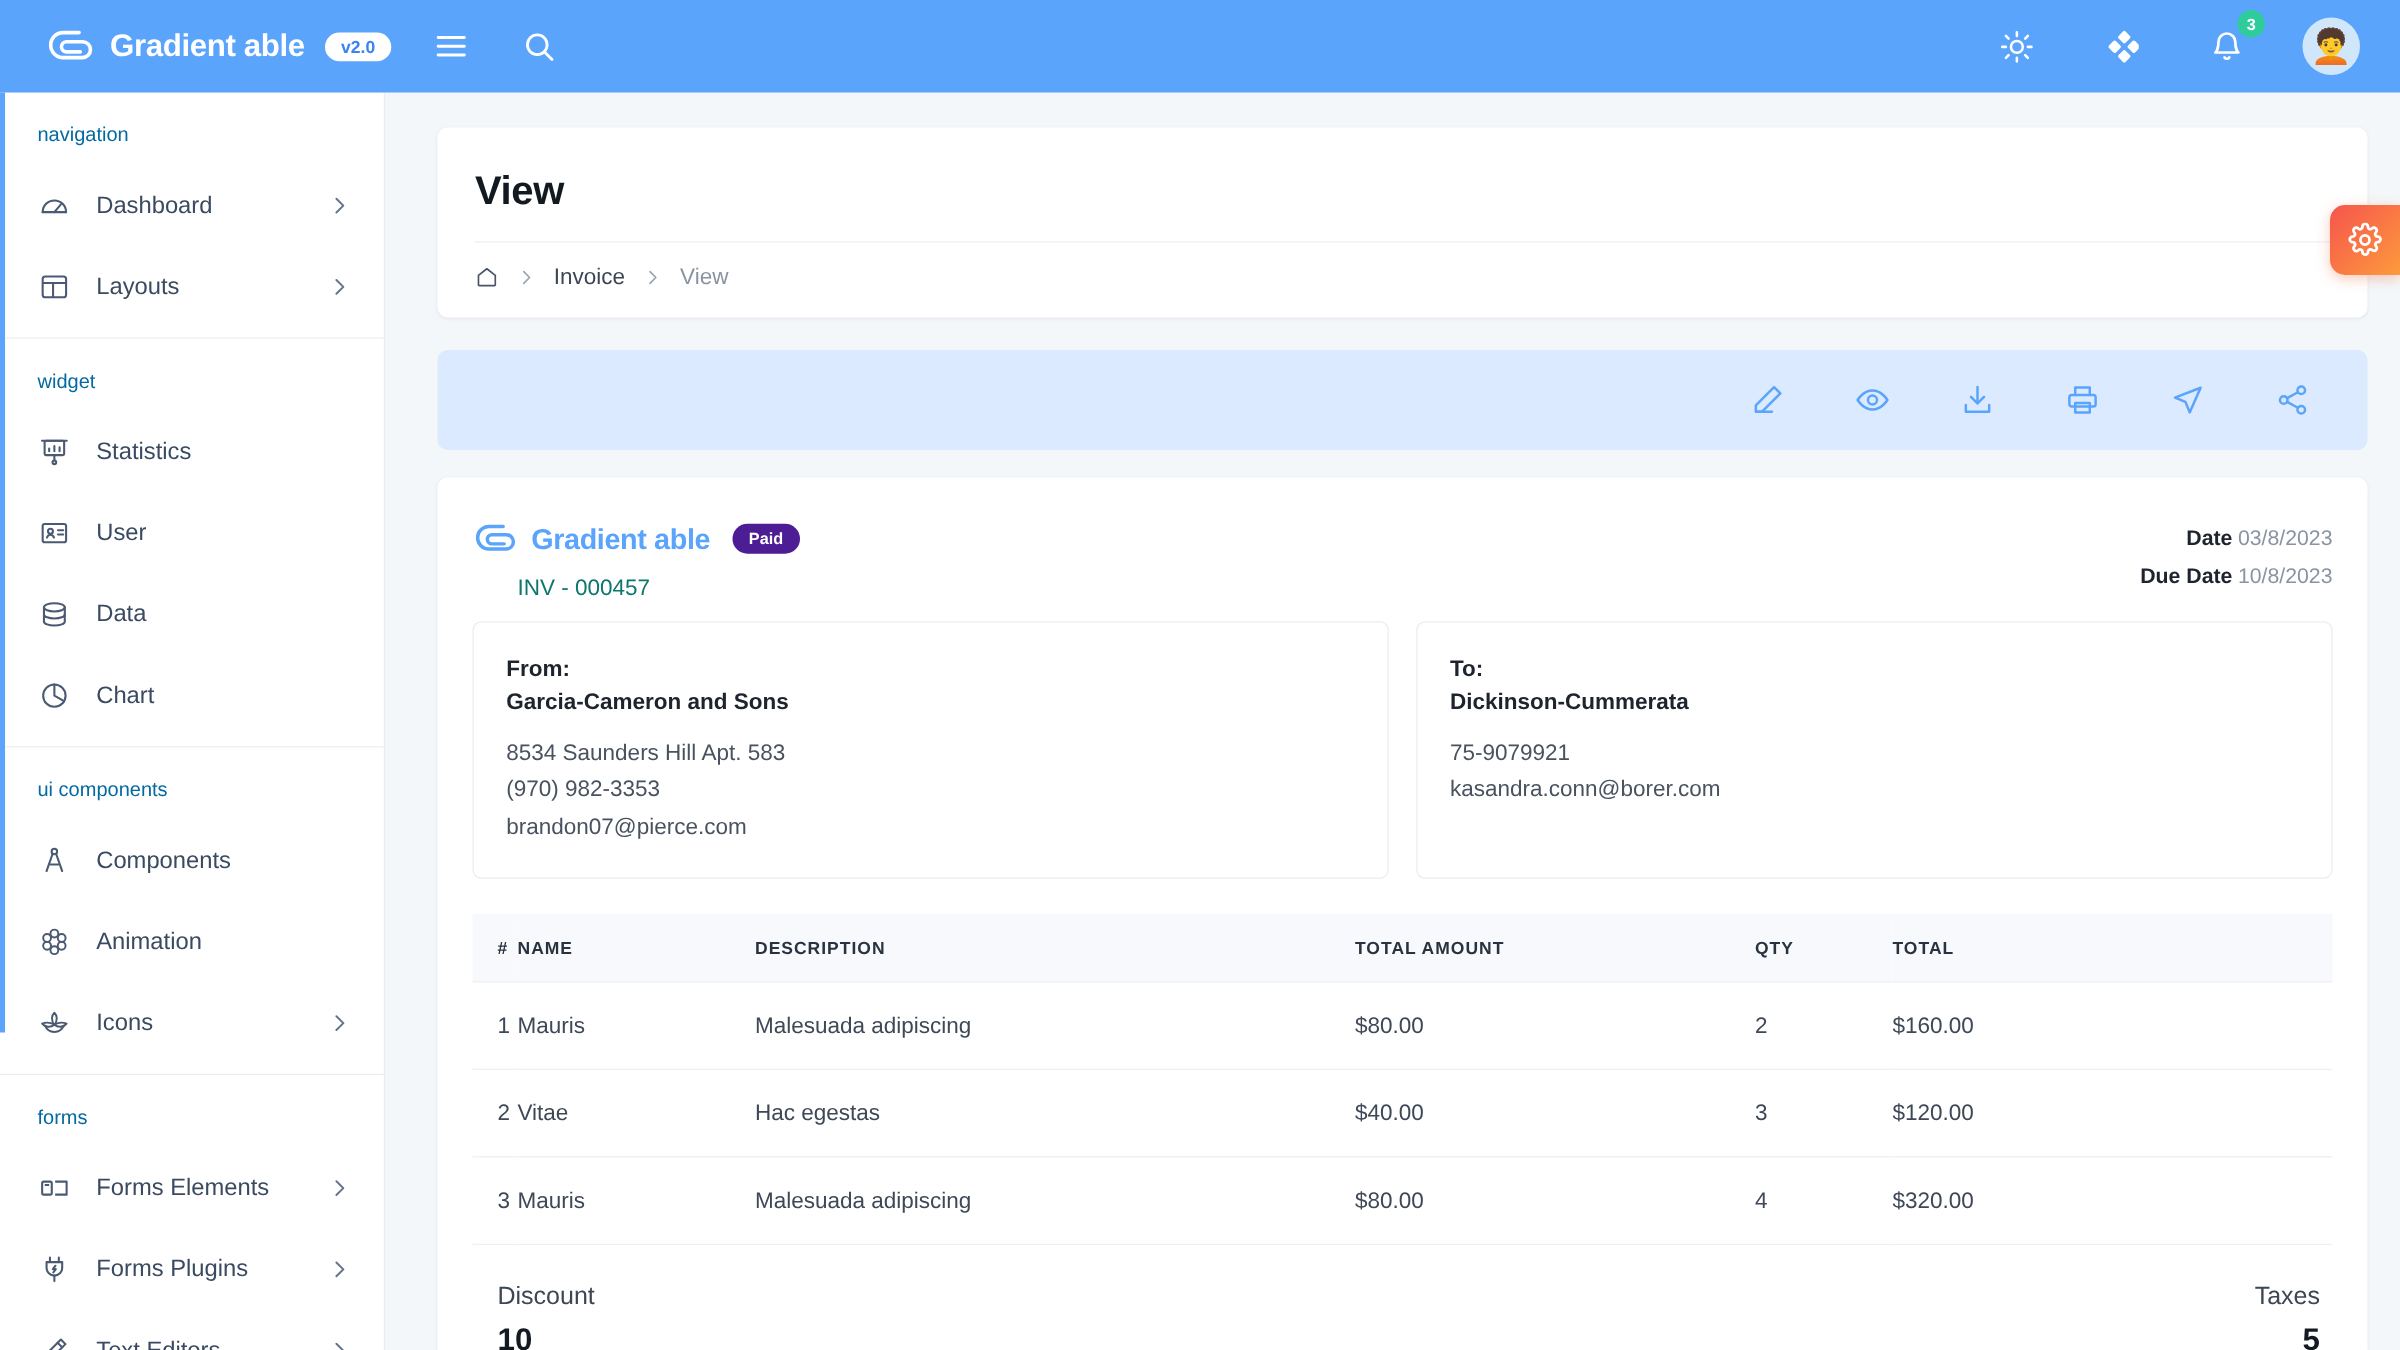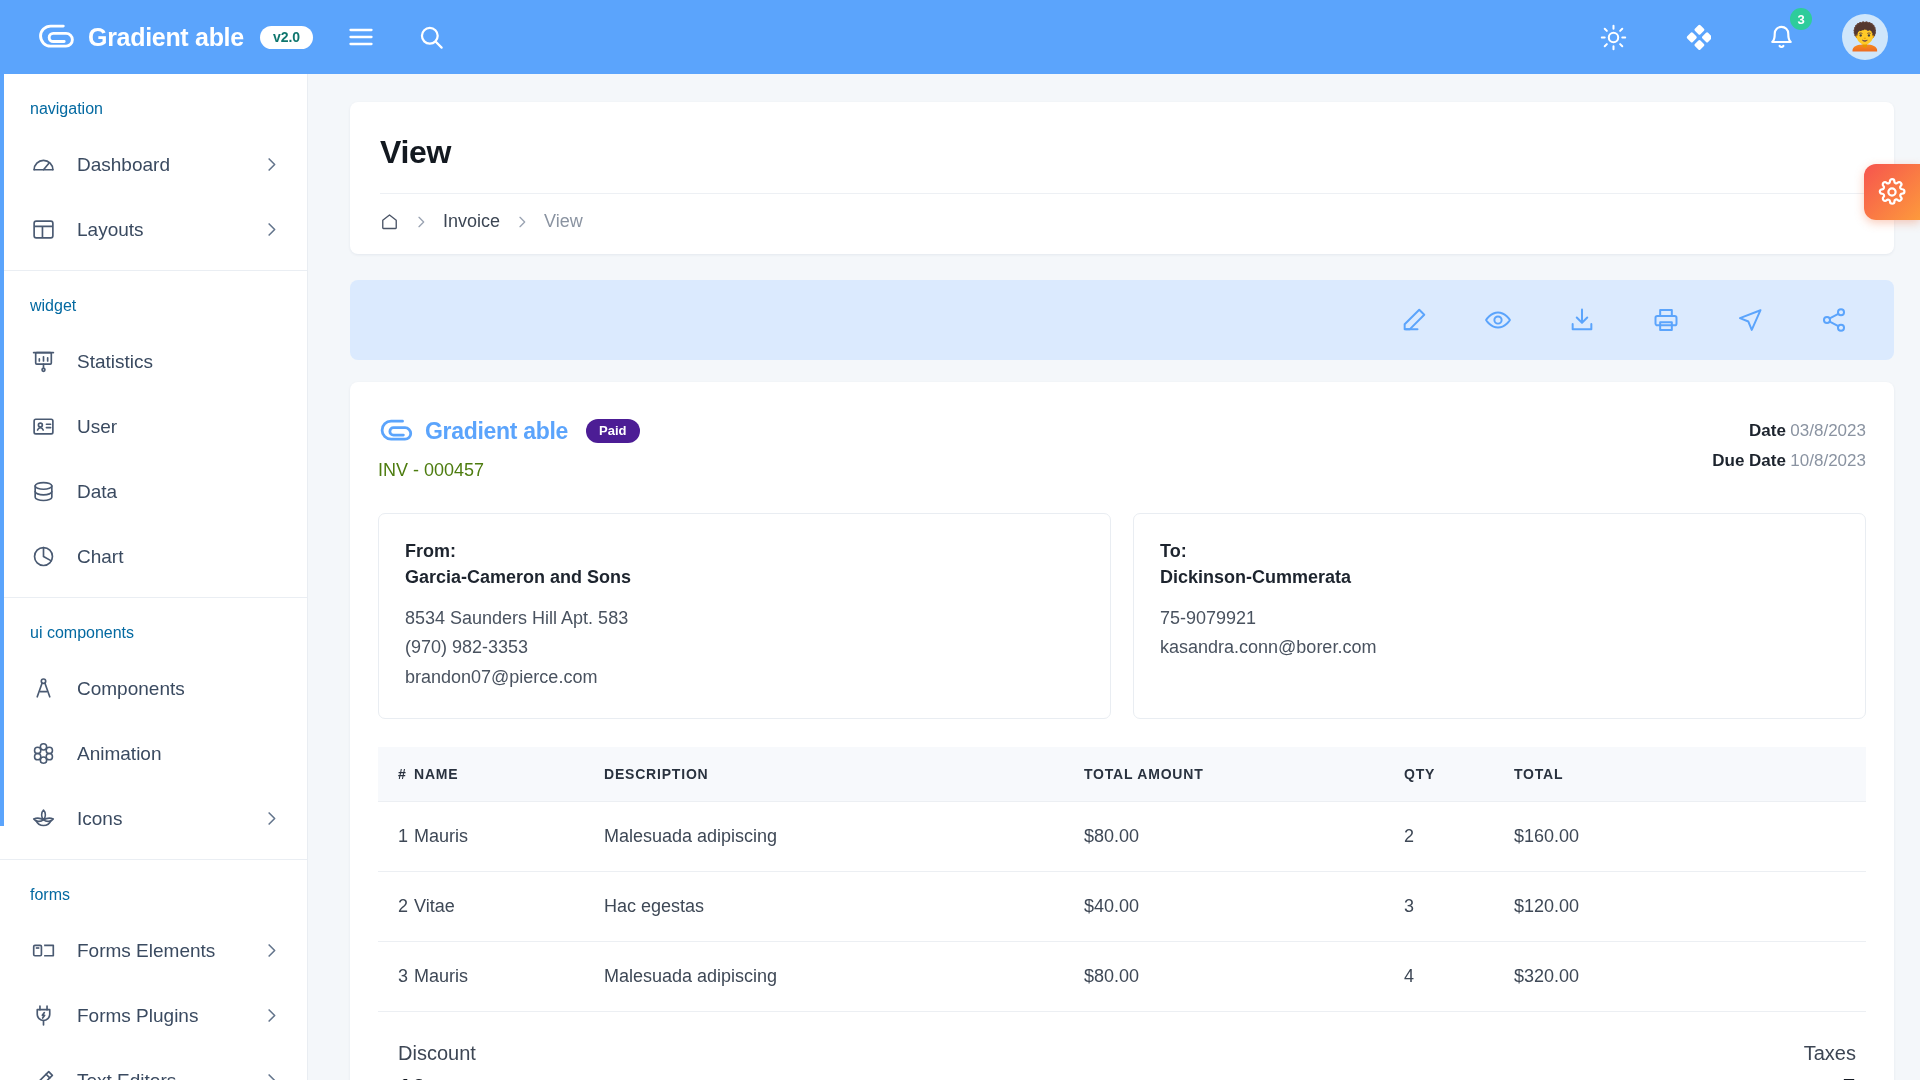--- a/index.html
+++ b/index.html
@@ -22,21 +22,21 @@
     width: 308px; height: 74px;
     display: flex; align-items: center;
     padding-left: 36px; gap: 12px;
   }
   .brand-logo { width: 40px; height: 34px; flex: none; }
   .brand-name {
     color: #ffffff; font-size: 25px; font-weight: 600;
     letter-spacing: -0.3px; white-space: nowrap;
   }
   .brand-badge {
-    background: #ffffff; color: #0f766e;
+    background: #ffffff; color: #3b82f6;
     font-size: 14px; font-weight: 700;
     border-radius: 20px; padding: 3px 13px 4px;
     margin-left: 4px;
   }
   .hdr-icon-btn {
     width: 46px; height: 46px;
     display: flex; align-items: center; justify-content: center;
     cursor: pointer; flex: none;
   }
   .topbar-left-icons { display: flex; align-items: center; gap: 24px; margin-left: 30px; }
@@ -116,26 +116,26 @@
 
   .invoice-card { margin-top: 22px; padding: 34px 28px 0 28px; }
   .inv-top { display: flex; align-items: flex-start; }
   .inv-brand { display: flex; align-items: center; gap: 11px; }
   .inv-logo { width: 36px; height: 30px; flex: none; color: #5ba4fc; }
   .inv-brand-name { font-size: 23px; font-weight: 700; color: #5ba4fc; letter-spacing: -.3px; }
   .inv-status {
     background: #4c1d95; color: #fff; font-size: 13px; font-weight: 700;
     border-radius: 20px; padding: 4px 13px 5px; margin-left: 7px;
   }
-  .inv-number { font-size: 18px; color: #4d7c0f; margin-top: 14px; }
+  .inv-number { font-size: 18px; color: #0f766e; margin-top: 14px; margin-left: 36px; }
   .inv-dates { margin-left: auto; text-align: right; line-height: 1.75; }
   .inv-dates .lbl { font-size: 17px; font-weight: 700; color: #1d242e; }
   .inv-dates .val { font-size: 17px; color: #8a93a1; }
 
-  .addr-row { display: flex; gap: 22px; margin-top: 32px; }
+  .addr-row { display: flex; gap: 22px; margin-top: 16px; }
   .addr-box {
     flex: 1; border: 1px solid #e9edf2; border-radius: 7px;
     padding: 24px 26px 26px 26px;
   }
   .addr-title { font-size: 18px; font-weight: 700; color: #1d242e; line-height: 1.45; }
   .addr-lines { margin-top: 14px; line-height: 1.62; }
   .addr-lines div { font-size: 18px; color: #49525f; }
 
   .inv-table { width: 100%; border-collapse: collapse; margin-top: 28px; }
   .inv-table th {

